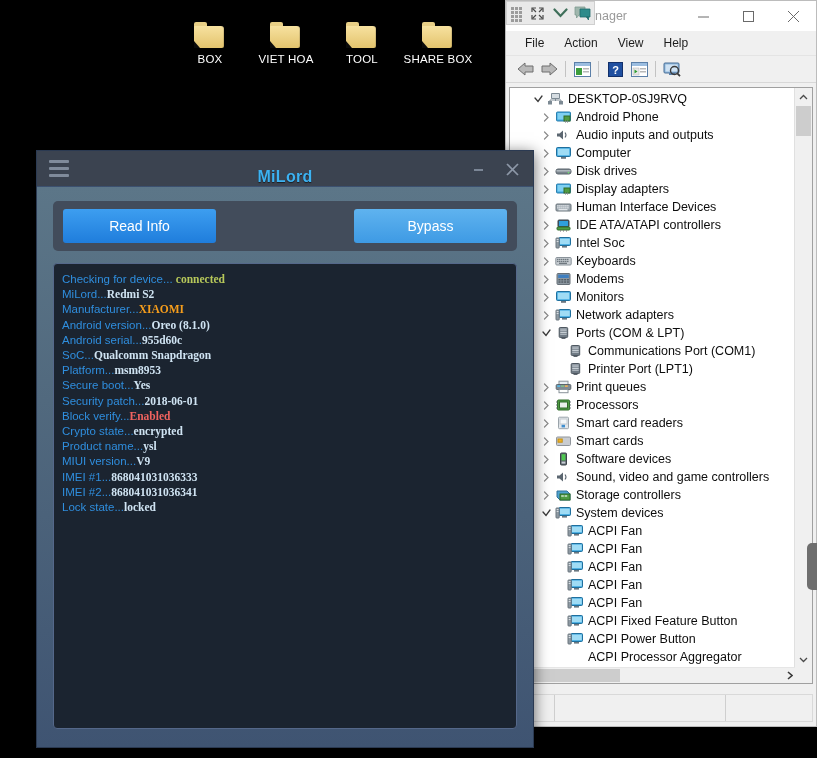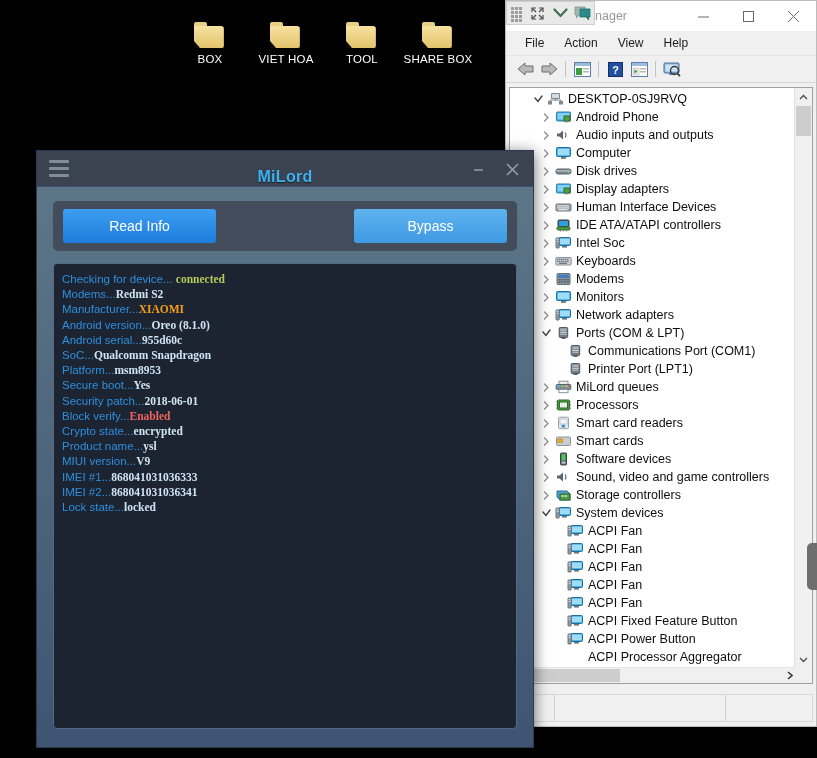--- a/index.html
+++ b/index.html
@@ -535,21 +535,21 @@
             <span class="ni">
               <svg class="ic" width="17" height="14" viewBox="0 0 17 14">
                 <rect x="4" y="1.2" width="9" height="3.5" fill="#e9eef2" stroke="#8a939a"></rect>
                 <rect x="1.2" y="4.5" width="14.6" height="5" rx="1" fill="#7f8a93" stroke="#5b646c"></rect>
                 <rect x="2.2" y="5.4" width="3" height="1.4" fill="#4fc3f7"></rect>
                 <rect x="6" y="5.4" width="3" height="1.4" fill="#81c784"></rect>
                 <rect x="9.8" y="5.4" width="3" height="1.4" fill="#ffb74d"></rect>
                 <rect x="4" y="9.5" width="9" height="3.2" fill="#fff" stroke="#8a939a"></rect>
               </svg>
             </span>
-            <span class="nl">MiLord queues</span>
+            <span class="nl">Print queues</span>
           </div>
           <div class="node ind1">
             <span class="tw">
               <svg width="7" height="9" viewBox="0 0 7 9">
                 <path d="M1.5 1 L5 4.5 L1.5 8" fill="none" stroke="#8a8a8a" stroke-width="1.2" stroke-linecap="round"></path>
               </svg>
             </span>
             <span class="ni">
               <svg class="ic" width="17" height="14" viewBox="0 0 17 14">
                 <rect x="2.5" y="2" width="12" height="10" rx="1" fill="#4f9b43" stroke="#2f6b28"></rect>
@@ -857,21 +857,21 @@
 
     <div class="ml-body">
       <div class="ml-panel">
         <button class="ml-btn primary">Read Info</button>
         <button class="ml-btn secondary">Bypass</button>
       </div>
     </div>
 
     <div class="ml-log" id="ml-log">
         <div class="logline"><span class="k" style="color: rgb(47, 142, 222);">Checking for device... </span><span class="v" style="color: rgb(183, 200, 90);">connected</span></div>
-        <div class="logline"><span class="k" style="color: rgb(47, 142, 222);">Modems...</span><span class="v" style="color: rgb(207, 227, 242);">Redmi S2</span></div>
+        <div class="logline"><span class="k" style="color: rgb(47, 142, 222);">MiLord...</span><span class="v" style="color: rgb(207, 227, 242);">Redmi S2</span></div>
         <div class="logline"><span class="k" style="color: rgb(47, 142, 222);">Manufacturer...</span><span class="v" style="color: rgb(245, 157, 28);">XIAOMI</span></div>
         <div class="logline"><span class="k" style="color: rgb(47, 142, 222);">Android version...</span><span class="v" style="color: rgb(207, 227, 242);">Oreo (8.1.0)</span></div>
         <div class="logline"><span class="k" style="color: rgb(47, 142, 222);">Android serial...</span><span class="v" style="color: rgb(207, 227, 242);">955d60c</span></div>
         <div class="logline"><span class="k" style="color: rgb(47, 142, 222);">SoC...</span><span class="v" style="color: rgb(207, 227, 242);">Qualcomm Snapdragon</span></div>
         <div class="logline"><span class="k" style="color: rgb(47, 142, 222);">Platform...</span><span class="v" style="color: rgb(207, 227, 242);">msm8953</span></div>
         <div class="logline"><span class="k" style="color: rgb(47, 142, 222);">Secure boot...</span><span class="v" style="color: rgb(207, 227, 242);">Yes</span></div>
         <div class="logline"><span class="k" style="color: rgb(47, 142, 222);">Security patch...</span><span class="v" style="color: rgb(207, 227, 242);">2018-06-01</span></div>
         <div class="logline"><span class="k" style="color: rgb(47, 142, 222);">Block verify...</span><span class="v" style="color: rgb(240, 99, 95);">Enabled</span></div>
         <div class="logline"><span class="k" style="color: rgb(47, 142, 222);">Crypto state...</span><span class="v" style="color: rgb(207, 227, 242);">encrypted</span></div>
         <div class="logline"><span class="k" style="color: rgb(47, 142, 222);">Product name...</span><span class="v" style="color: rgb(207, 227, 242);">ysl</span></div>

